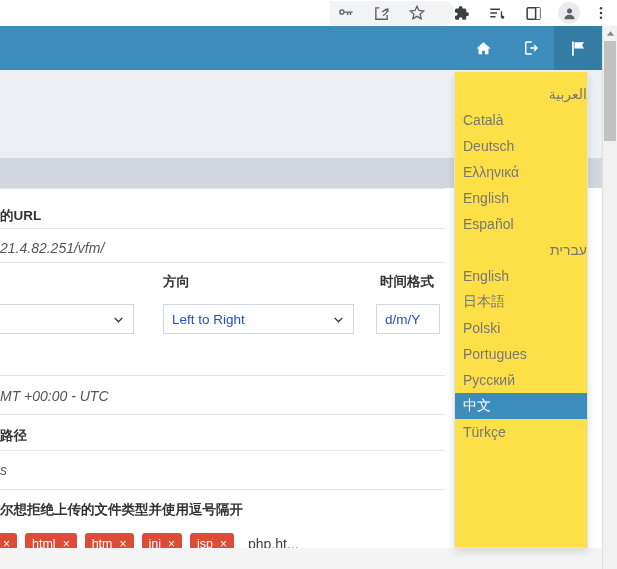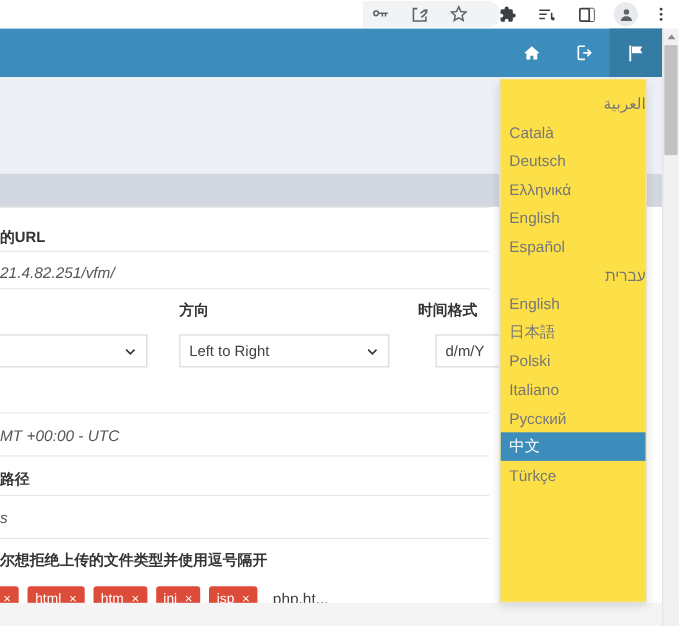--- a/index.html
+++ b/index.html
@@ -93,26 +93,26 @@
   .lbl-direction { position: absolute; left: 163px; top: 275px; }
   .lbl-timefmt   { position: absolute; left: 380px; top: 275px; }
 
   .select-box {
     position: absolute;
     height: 30px;
     border: 1px solid #d2d6de;
     background: #ffffff;
     display: flex; align-items: center;
     padding: 0 8px;
-    font-size: 13.5px; color: #404040;
+    font-size: 13.5px; color: #1d4ed8;
   }
   .select-box .chev { margin-left: auto; display: flex; }
   .sel-lang { left: -60px; top: 304px; width: 194px; }
   .sel-dir  { left: 163px; top: 304px; width: 191px; }
-  .sel-time { left: 396px; top: 304px; width: 64px; }
+  .sel-time { left: 376px; top: 304px; width: 64px; }
 
   .row-val-tz { position: absolute; left: 0; top: 389px; }
   .lbl-path   { position: absolute; left: 0; top: 429px; }
   .row-val-path { position: absolute; left: 0; top: 463px; }
   .lbl-deny   { position: absolute; left: 0; top: 503px; }
 
   
   .tag-row {
     position: absolute; left: 0; top: 533px;
     display: flex; align-items: center; gap: 0;
@@ -386,21 +386,21 @@
   <div class="lang-item">
       <span>English</span>
     </div>
   <div class="lang-item">
       <span>日本語</span>
     </div>
   <div class="lang-item">
       <span>Polski</span>
     </div>
   <div class="lang-item">
-      <span>Italiano</span>
+      <span>Portugues</span>
     </div>
   <div class="lang-item">
       <span>Русский</span>
     </div>
   <div class="lang-item selected">
       <span>中文</span>
     </div>
   <div class="lang-item">
       <span>Türkçe</span>
     </div>

